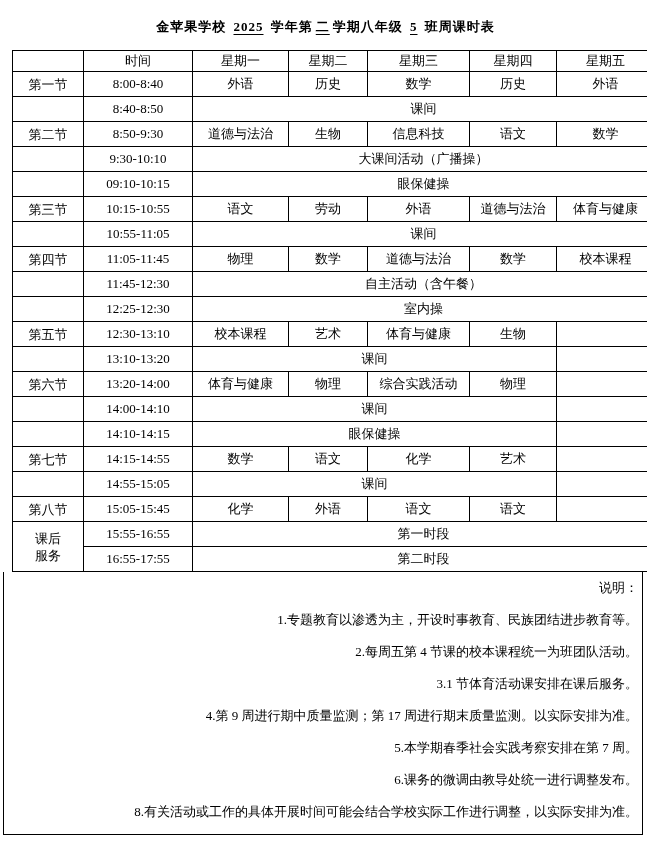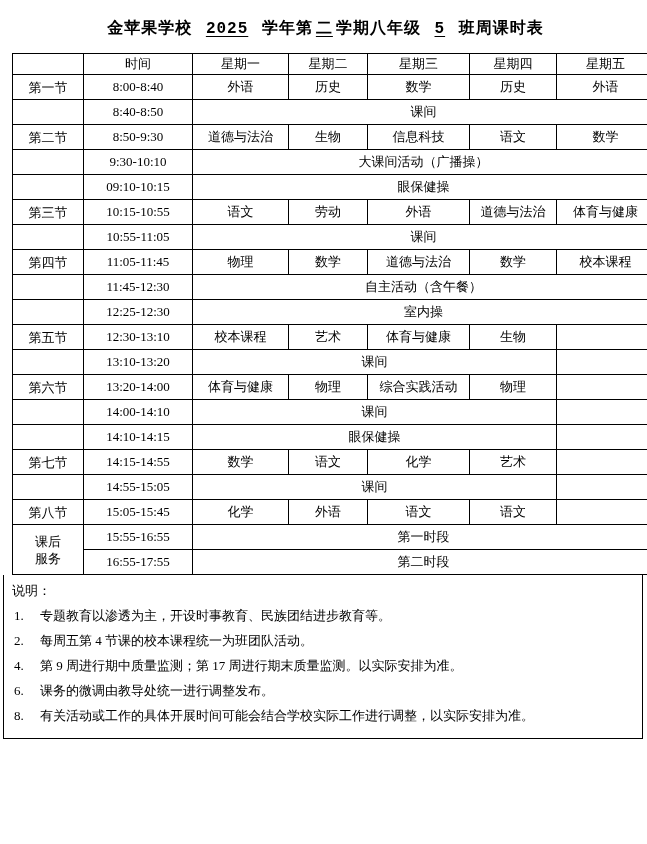--- a/index.html
+++ b/index.html
@@ -10,26 +10,25 @@
     font-family: "Liberation Serif", "DejaVu Serif", serif;
   }
   .page {
     width: 647px;
     min-height: 844px;
     background: #ffffff;
     box-sizing: border-box;
     padding-top: 12px;
   }
   .title {
-    font-size: 16px;
+    font-size: 13px;
     font-weight: bold;
     text-align: center;
     margin: 6px 0 14px 4px;
     letter-spacing: 1px;
-    font-family: Liberation Mono, monospace;
   }
   .title .u {
     text-decoration: underline;
     text-underline-offset: 3px;
     padding: 0 3px;
   }
   table.timetable {
     border-collapse: collapse;
     table-layout: fixed;
     width: 642px;
@@ -55,29 +54,31 @@
     line-height: 17px;
   }
   .notes {
     width: 640px;
     margin-left: 3px;
     border: 1px solid #000000;
     border-top: none;
     box-sizing: border-box;
     padding: 4px 4px 10px 4px;
     font-size: 13px;
+    text-align: right;
   }
   .notes-heading {
     line-height: 24px;
     padding-left: 4px;
   }
   .note-item {
     line-height: 25px;
     padding-left: 6px;
     white-space: nowrap;
+    margin-top: 7px;
   }
   .note-num {
     display: inline-block;
     min-width: 26px;
   }
 </style>
 </head>
 <body>
 
 <div class="page">
@@ -242,19 +243,21 @@
           <td colspan="5" class="day">第二时段</td>
         </tr>
       </tbody>
   </table>
 
   <div class="notes">
     <div class="notes-heading">说明：</div>
     <div>
         <div class="note-item"><span class="note-num">1.</span><span>专题教育以渗透为主，开设时事教育、民族团结进步教育等。</span></div>
         <div class="note-item"><span class="note-num">2.</span><span>每周五第 4 节课的校本课程统一为班团队活动。</span></div>
+        <div class="note-item"><span class="note-num">3.</span><span>1 节体育活动课安排在课后服务。</span></div>
         <div class="note-item"><span class="note-num">4.</span><span>第 9 周进行期中质量监测；第 17 周进行期末质量监测。以实际安排为准。</span></div>
+        <div class="note-item"><span class="note-num">5.</span><span>本学期春季社会实践考察安排在第 7 周。</span></div>
         <div class="note-item"><span class="note-num">6.</span><span>课务的微调由教导处统一进行调整发布。</span></div>
         <div class="note-item"><span class="note-num">8.</span><span>有关活动或工作的具体开展时间可能会结合学校实际工作进行调整，以实际安排为准。</span></div>
       </div>
   </div>
 
 </div>
 
 </body></html>

